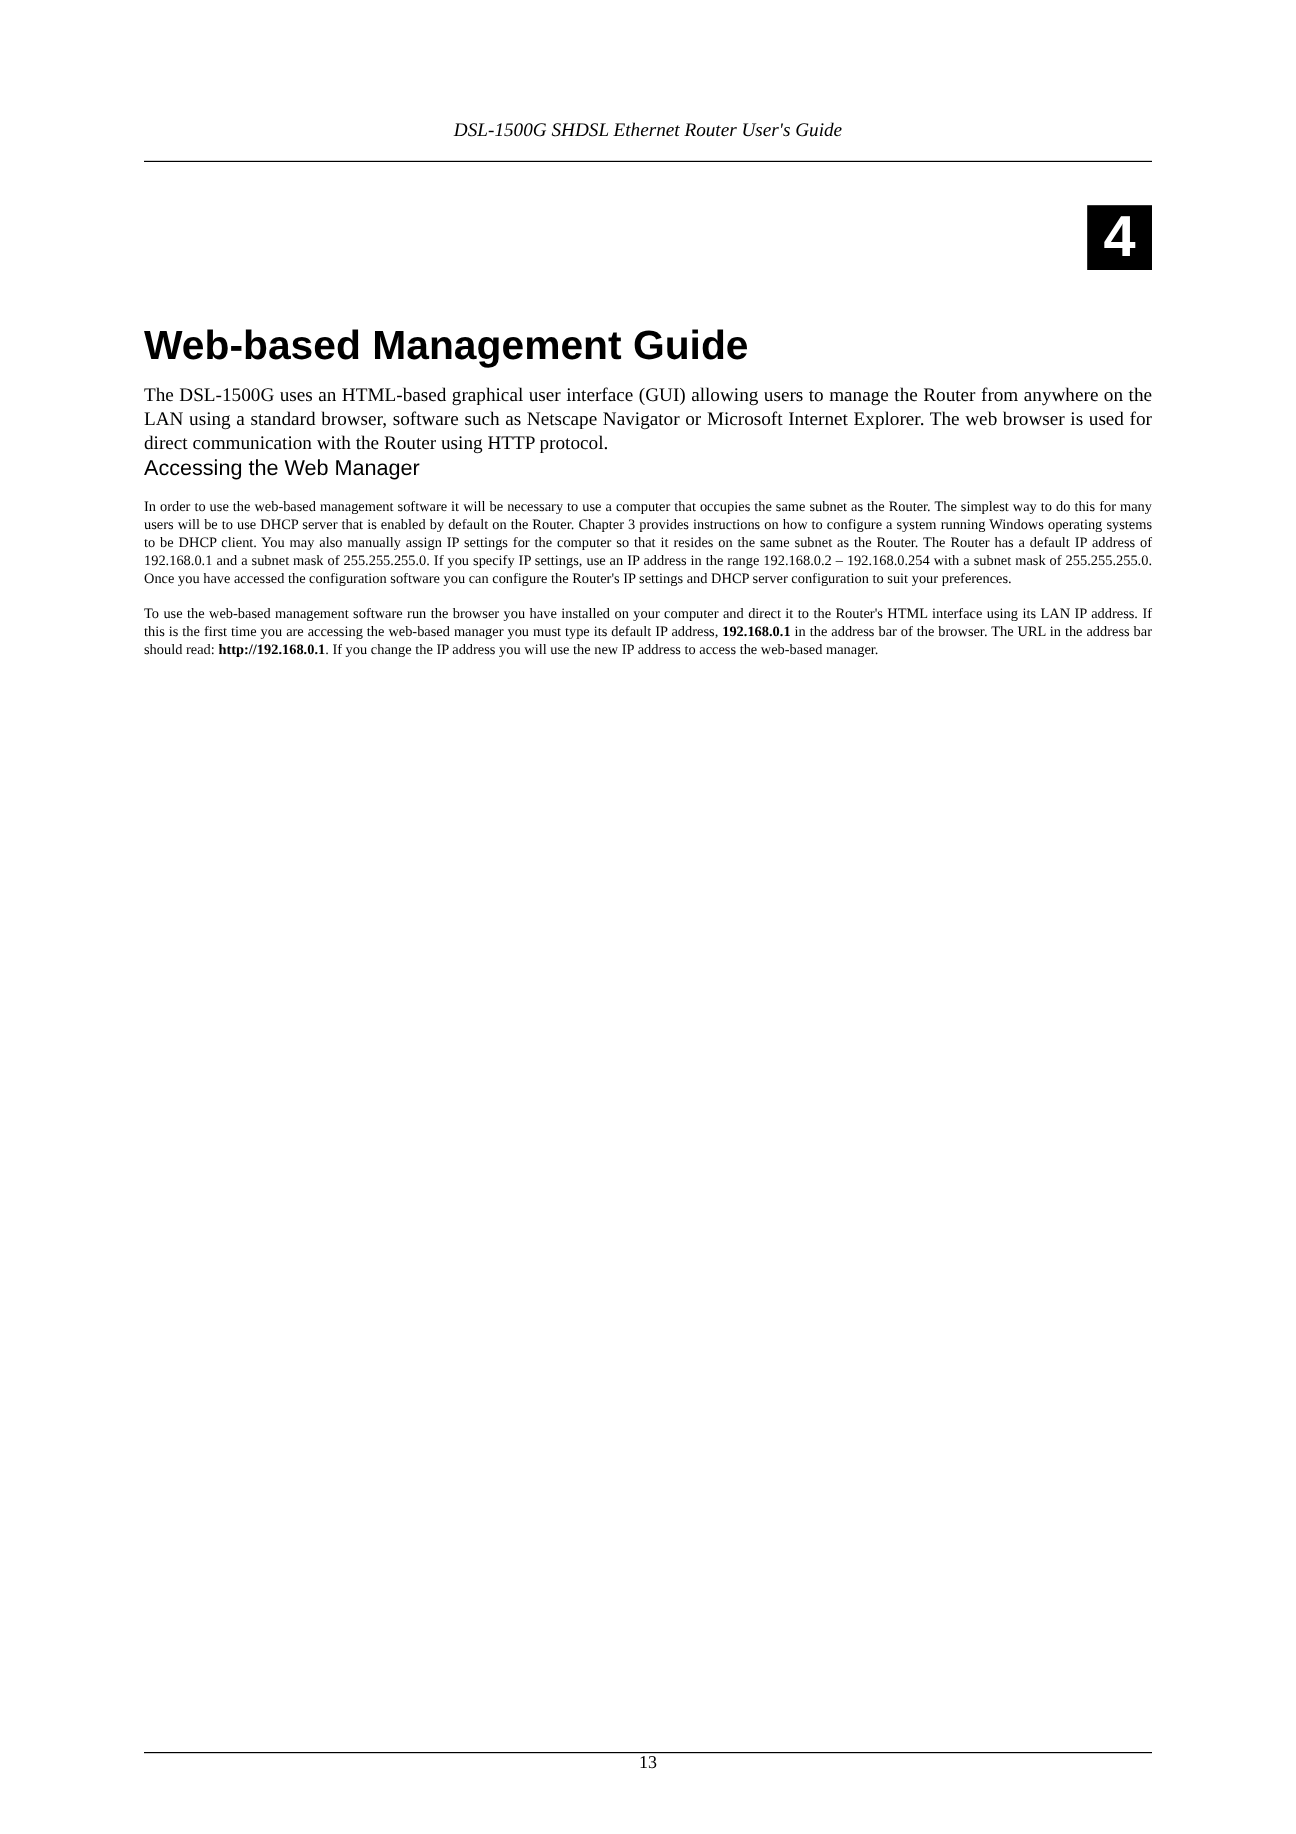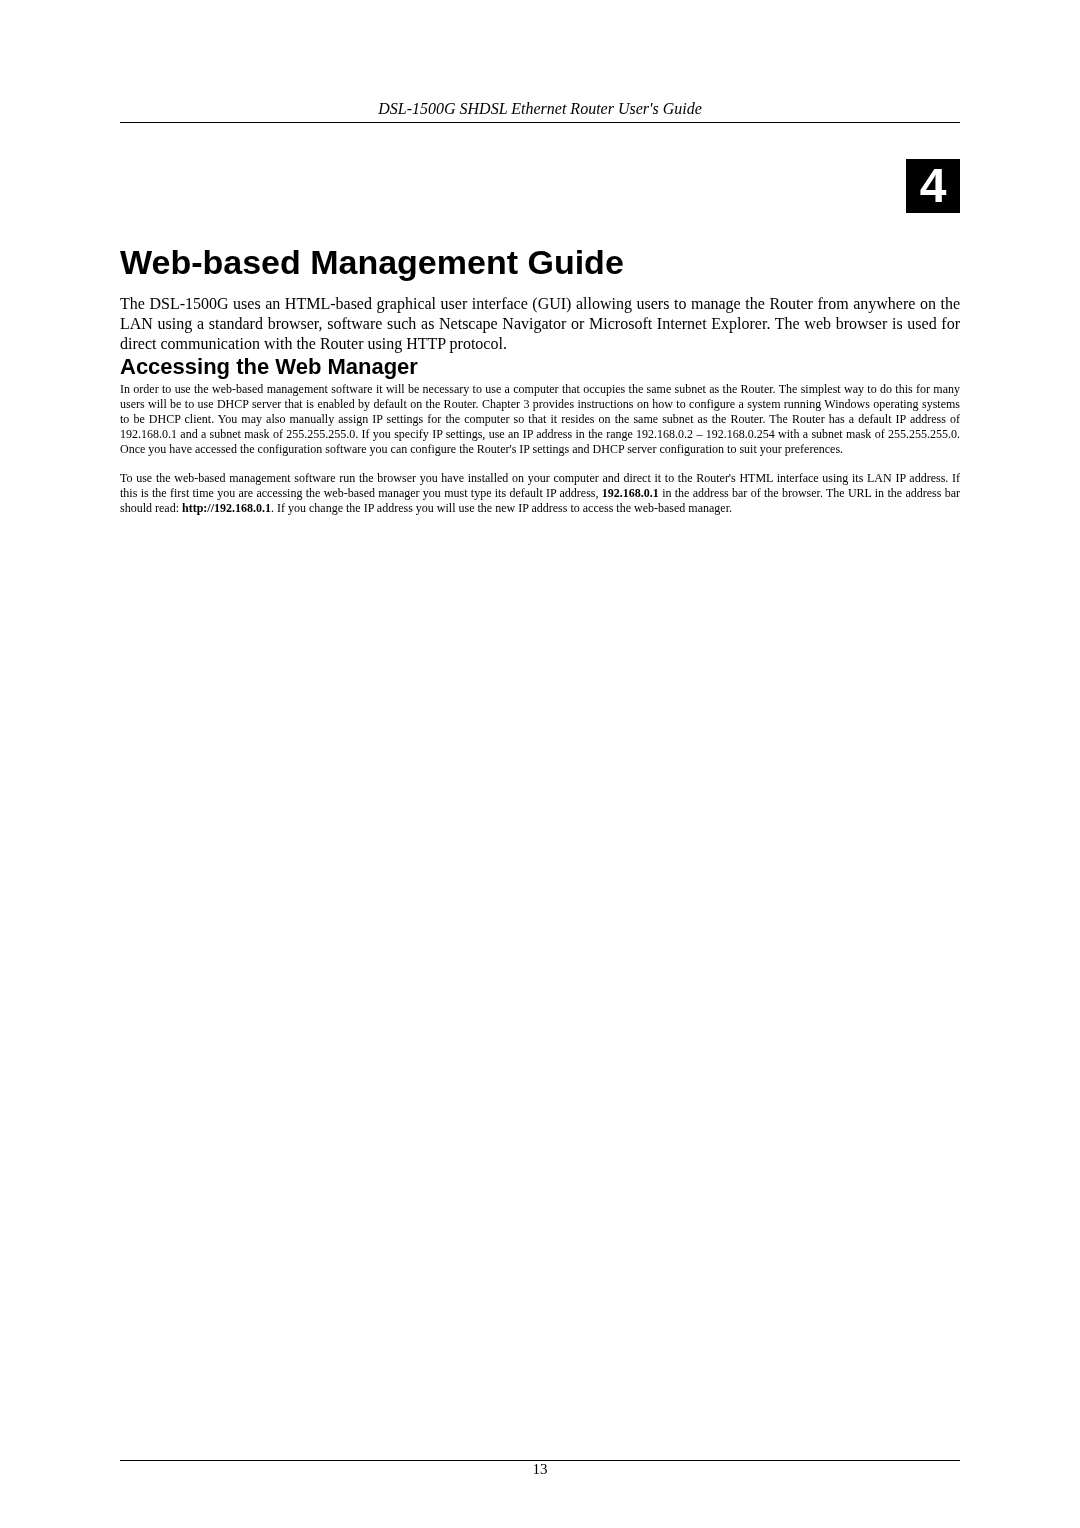--- a/index.html
+++ b/index.html
@@ -15,21 +15,21 @@
       position: relative;
     }
     .page {
       padding: 100px 120px 60px 120px;
     }
     .header-line {
       text-align: center;
       font-style: italic;
       font-size: 16px;
       border-bottom: 1.5px solid #000;
-      padding-bottom: 4px;
+      padding-bottom: 16px;
       margin-bottom: 36px;
     }
     .chapter-box {
       float: right;
       width: 54px;
       height: 54px;
       background: #000;
       color: #fff;
       font-family: Arial, Helvetica, sans-serif;
       font-weight: bold;
@@ -39,32 +39,32 @@
       margin-bottom: 30px;
     }
     .clear {
       clear: both;
     }
     h1 {
       font-family: Arial, Helvetica, sans-serif;
       font-weight: bold;
       font-size: 34px;
       margin-bottom: 12px;
-      margin-top: 0;
+      margin-top: 14px;
     }
     .intro-p {
       font-size: 16px;
       text-align: justify;
       line-height: 1.25;
     }
     h2 {
       font-family: Arial, Helvetica, sans-serif;
-      font-weight: bold;
-      font-size: 22px;
-      margin-bottom: 2px;
+      font-weight: normal;
+      font-size: 18px;
+      margin-bottom: 14px;
     }
     .body-p {
       font-size: 12px;
       text-align: justify;
       margin-bottom: 14px;
       line-height: 1.25;
     }
     .bold {
       font-weight: bold;
     }

